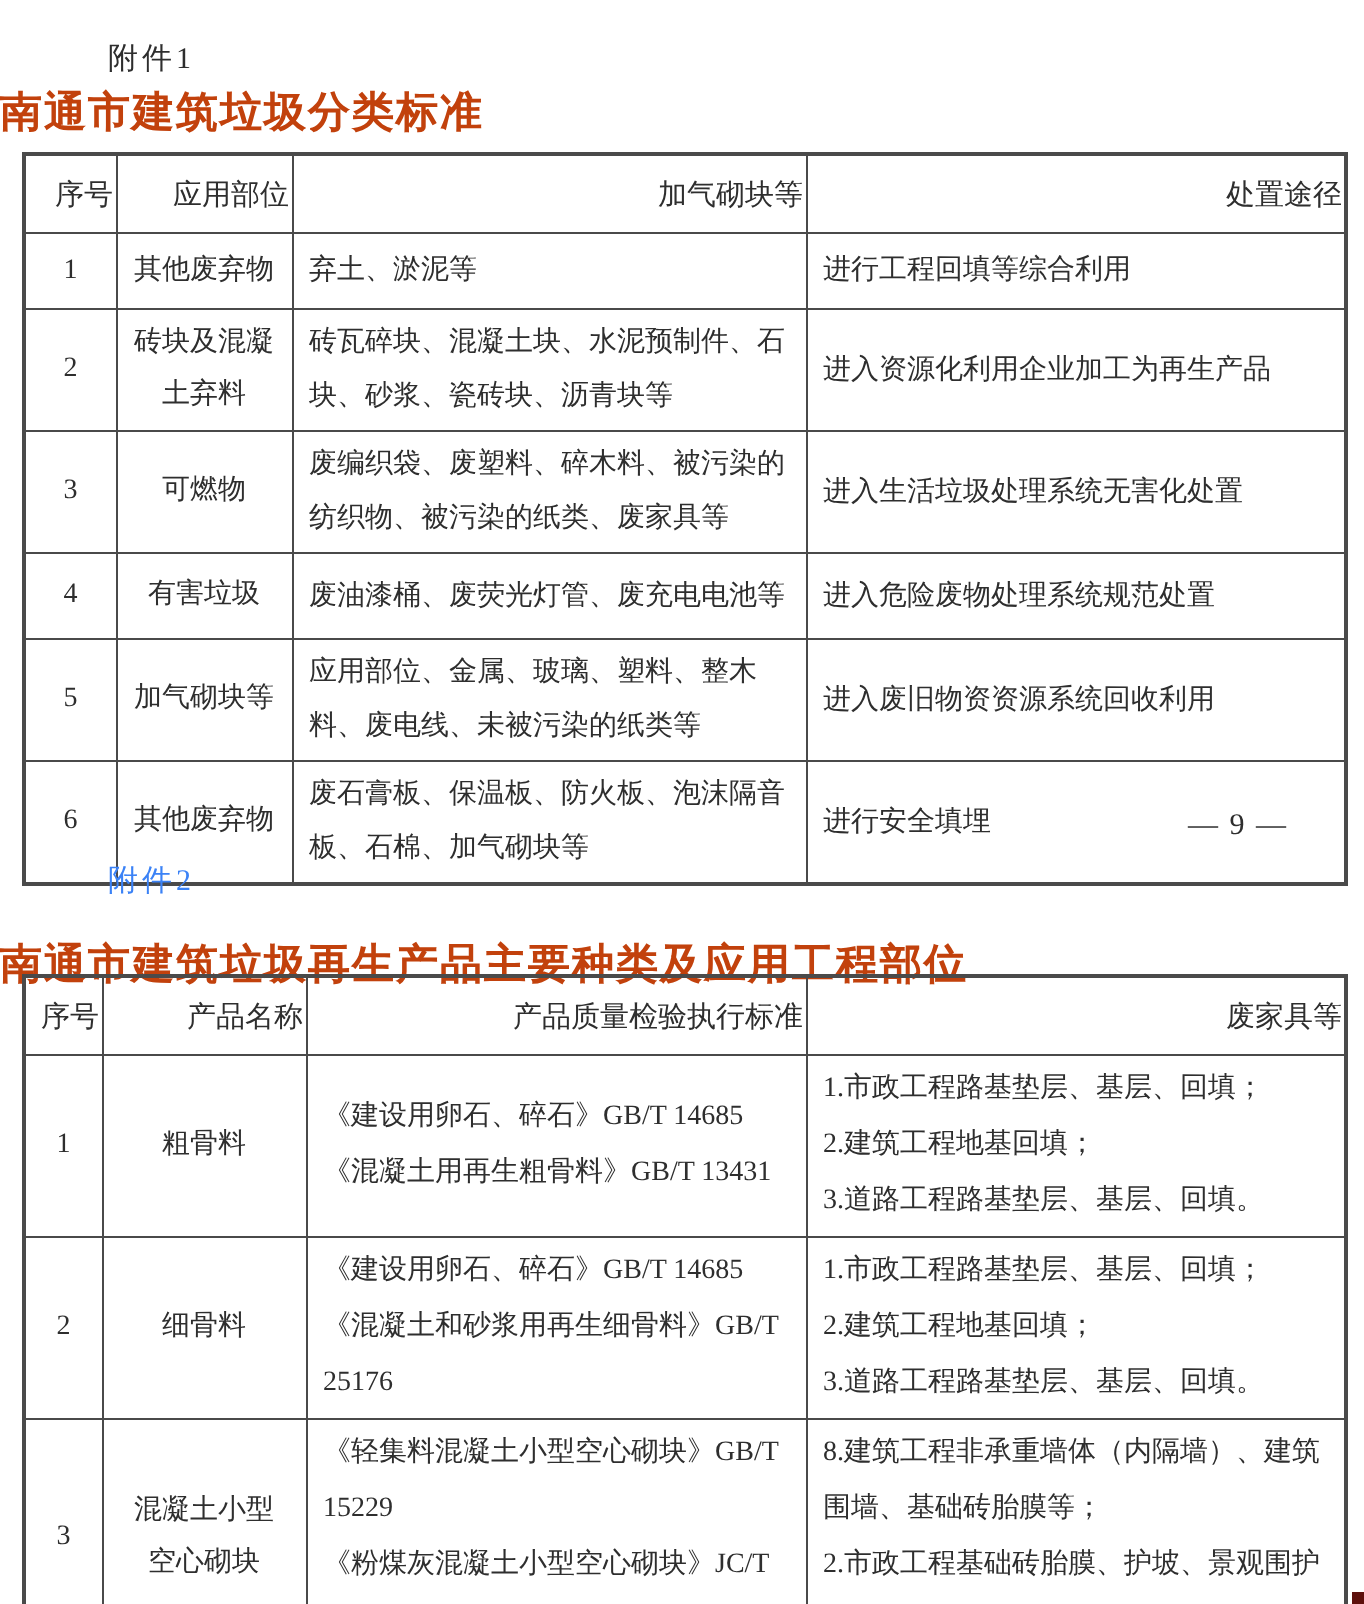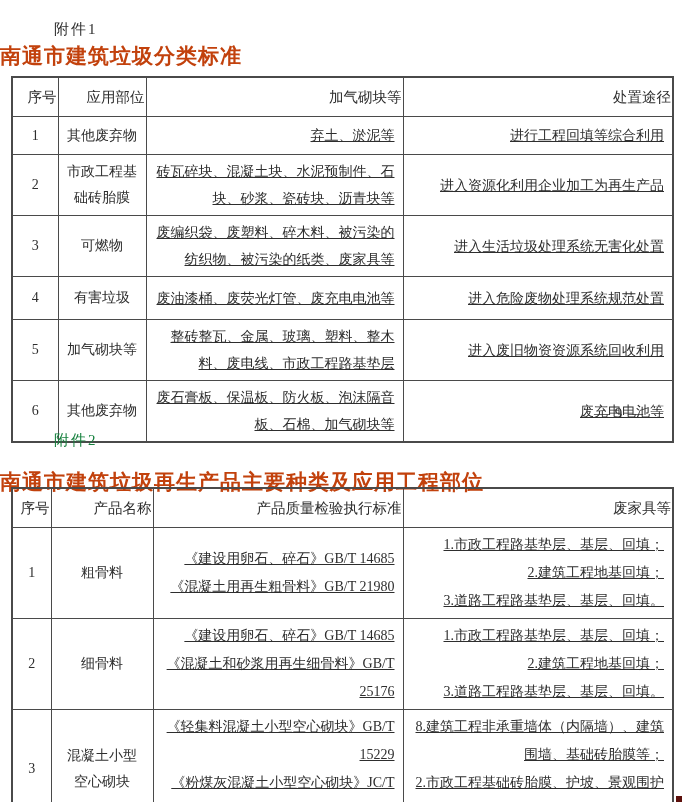--- a/index.html
+++ b/index.html
@@ -9,21 +9,21 @@
     font-family: "Liberation Serif", "DejaVu Serif", serif;
     color: #2e2e2e;
     position: relative;
     overflow: hidden;
   }
   .attach-label {
     position: absolute; left: 54px;
     font-size: 15px; letter-spacing: 2px;
   }
   .attach-1 { top: 20px; }
-  .attach-2 { top: 431px; color: #15803d; }
+  .attach-2 { top: 431px; color: #3b82f6; }
   .doc-title {
     position: absolute; left: 0; width: 682px;
     text-align: left; font-size: 21px; font-weight: bold;
     color: #c2410c; letter-spacing: 1px;
   }
   .title-1 { top: 42px; }
   .title-2 { top: 468px; font-family: Liberation Serif, serif; }
   table {
     position: absolute; left: 11px;
     width: 661px;
@@ -33,21 +33,21 @@
   }
   .tbl-1 { top: 76px; }
   .tbl-2 { top: 487px; }
   td {
     border: 1px solid #4a4a4a;
     font-size: 14px;
     vertical-align: middle;
     overflow: hidden;
   }
   .cell-center { text-align: center; padding: 2px 6px; line-height: 26px; }
-  .cell-left   { text-align: right; padding: 3px 8px; line-height: 27px; text-decoration: underline; }
+  .cell-left   { text-align: left; padding: 3px 8px; line-height: 27px; }
   .tbl-2 .cell-left { line-height: 28px; }
   .hdr td { height: 36px; text-align: right; font-size: 14.5px; }
   .line { display: block; }
   .page-number {
     position: absolute; top: 405px; right: 38px;
     font-size: 15px; letter-spacing: 1px;
   }
   .corner-artifact {
     position: absolute; right: 0; bottom: 0;
     width: 6px; height: 6px;
@@ -75,47 +75,47 @@
     <td>处置途径</td>
   </tr>
   <tr style="height:38px">
     <td class="cell-center">1</td>
     <td class="cell-center">其他废弃物</td>
     <td class="cell-left">弃土、淤泥等</td>
     <td class="cell-left">进行工程回填等综合利用</td>
   </tr>
   <tr style="height:57px">
     <td class="cell-center">2</td>
-    <td class="cell-center">市政工程基础砖胎膜</td>
+    <td class="cell-center">砖块及混凝土弃料</td>
     <td class="cell-left">砖瓦碎块、混凝土块、水泥预制件、石块、砂浆、瓷砖块、沥青块等</td>
     <td class="cell-left">进入资源化利用企业加工为再生产品</td>
   </tr>
   <tr style="height:57px">
     <td class="cell-center">3</td>
     <td class="cell-center">可燃物</td>
     <td class="cell-left">废编织袋、废塑料、碎木料、被污染的纺织物、被污染的纸类、废家具等</td>
     <td class="cell-left">进入生活垃圾处理系统无害化处置</td>
   </tr>
   <tr style="height:43px">
     <td class="cell-center">4</td>
     <td class="cell-center">有害垃圾</td>
     <td class="cell-left">废油漆桶、废荧光灯管、废充电电池等</td>
     <td class="cell-left">进入危险废物处理系统规范处置</td>
   </tr>
   <tr style="height:53px">
     <td class="cell-center">5</td>
     <td class="cell-center">加气砌块等</td>
-    <td class="cell-left">整砖整瓦、金属、玻璃、塑料、整木料、废电线、市政工程路基垫层</td>
+    <td class="cell-left">应用部位、金属、玻璃、塑料、整木料、废电线、未被污染的纸类等</td>
     <td class="cell-left">进入废旧物资资源系统回收利用</td>
   </tr>
   <tr style="height:49px">
     <td class="cell-center">6</td>
     <td class="cell-center">其他废弃物</td>
     <td class="cell-left">废石膏板、保温板、防火板、泡沫隔音板、石棉、加气砌块等</td>
-    <td class="cell-left">废充电电池等</td>
+    <td class="cell-left">进行安全填埋</td>
   </tr>
 </tbody>
   </table>
 
 <div class="page-number">— 9 —</div>
 
 <div class="attach-label attach-2">附件2</div>
 <div class="doc-title title-2">南通市建筑垃圾再生产品主要种类及应用工程部位</div>
 
 <table class="tbl-2">
@@ -130,21 +130,21 @@
     <td>序号</td>
     <td>产品名称</td>
     <td>产品质量检验执行标准</td>
     <td>废家具等</td>
   </tr>
   <tr style="height:80px">
     <td class="cell-center">1</td>
     <td class="cell-center" style="padding:2px 12px">粗骨料</td>
     <td class="cell-left">
       <span class="line">《建设用卵石、碎石》GB/T 14685</span>
-      <span class="line">《混凝土用再生粗骨料》GB/T 21980</span>
+      <span class="line">《混凝土用再生粗骨料》GB/T 13431</span>
     </td>
     <td class="cell-left">
       <span class="line">1.市政工程路基垫层、基层、回填；</span>
       <span class="line">2.建筑工程地基回填；</span>
       <span class="line">3.道路工程路基垫层、基层、回填。</span>
     </td>
   </tr>
   <tr style="height:88px">
     <td class="cell-center">2</td>
     <td class="cell-center" style="padding:20px 12px">细骨料</td>

